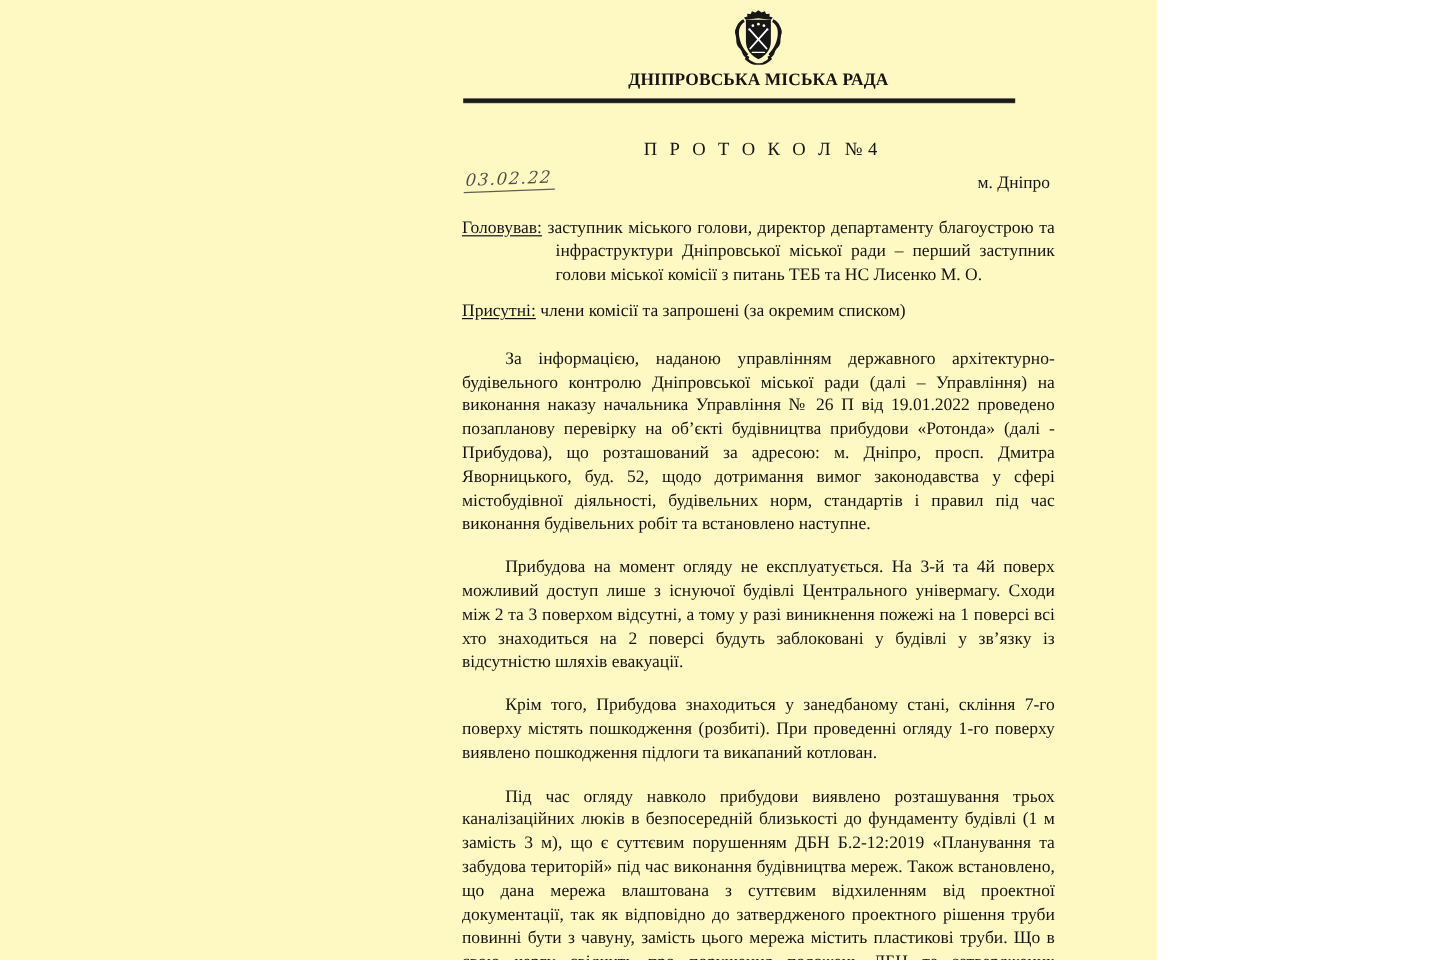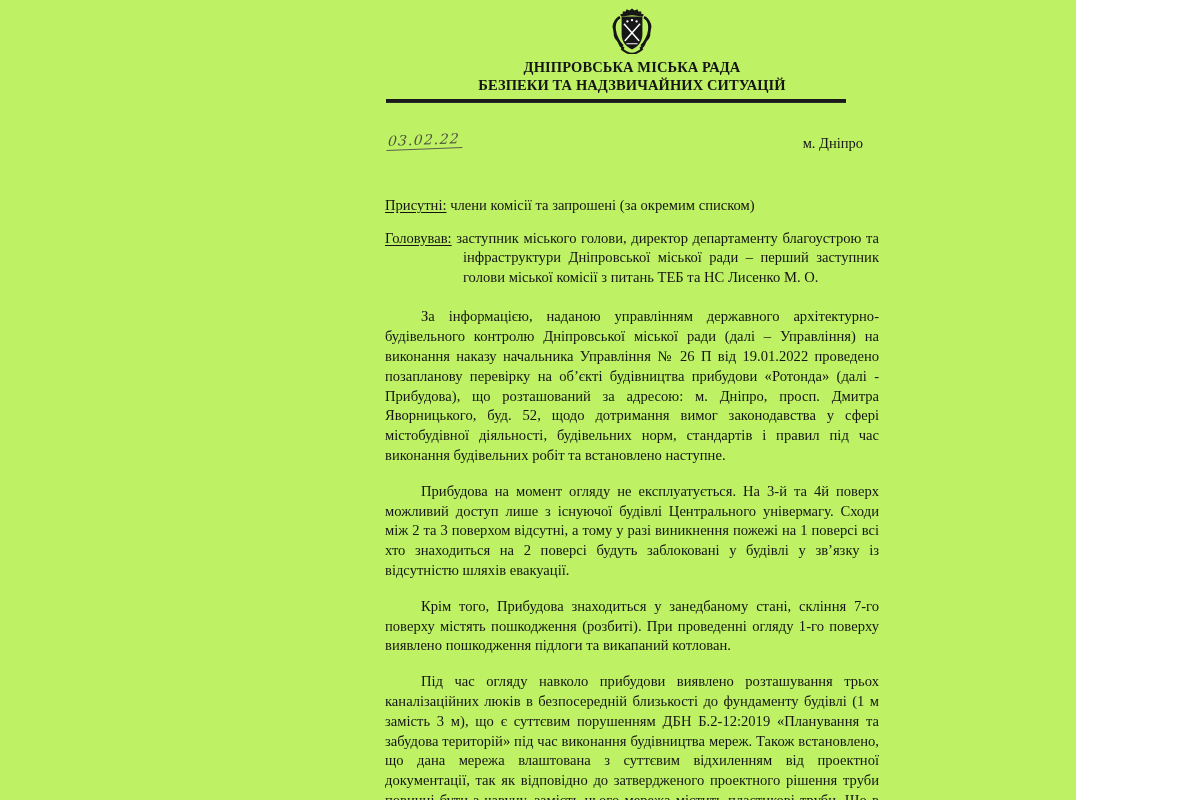--- a/index.html
+++ b/index.html
@@ -16,23 +16,23 @@
     overflow: hidden;
     position: relative;
     -webkit-font-smoothing: antialiased;
   }
 
   
   .page {
     position: absolute;
     left: 0;
     top: 0;
-    width: 1076px;
+    width: 964px;
     height: 800px;
-    background: #bef264;
+    background: #fef9c3;
   }
   .column {
     position: absolute;
     left: 385px;
     top: 0;
     width: 494px;
   }
 
   
   .emblem-wrap {
@@ -100,21 +100,21 @@
     letter-spacing: 1.2px;
     color: #3a3a3a;
     transform: rotate(-2.2deg) skewX(-6deg);
     transform-origin: left center;
     border-bottom: 1.4px solid #4a4a4a;
     padding: 0 3px 1px 1px;
     opacity: 0.88;
   }
   .city {
     position: absolute;
-    right: 16px;
+    right: 4px;
     top: 2px;
     font-size: 14.5px;
     color: #161616;
   }
 
   
   .labelled {
     margin-top: 13px;
     font-size: 14.6px;
     line-height: 19.6px;
@@ -187,40 +187,42 @@
             <circle cx="29.4" cy="16.6" r="1.0"></circle>
 
             <rect x="16.4" y="35.2" width="11.2" height="1.0" rx="0.5"></rect>
           </g>
         </svg>
       </span>
     </div>
 
     <div class="org-header">
       <span class="ln ln1">ДНІПРОВСЬКА МІСЬКА РАДА</span>
-      <span class="ln ln3">БЕЗПЕКИ ТА НАДЗВИЧАЙНИХ СИТУАЦІЙ</span>
     </div>
 
     <div class="rule"></div>
 
     <div class="protocol-block">
+      <div class="protocol-title">
+        <span>П Р О Т О К О Л</span><span class="num">&nbsp;&nbsp;<span>№ 4</span></span>
+      </div>
       <div class="date-city-row">
         <span class="handwritten-date">03.02.22</span>
         <span class="city">м. Дніпро</span>
       </div>
     </div>
 
+    <div class="labelled">
+      <span class="label">Головував:</span>
+      <span class="after-label">заступник міського голови, директор департаменту благоустрою та інфраструктури Дніпровської міської ради – перший заступник голови міської комісії з питань ТЕБ та НС  Лисенко М. О.</span>
+    </div>
+
     <div class="labelled tight">
       <span class="label">Присутні:</span>
       <span class="after-label">члени комісії та запрошені (за окремим списком)</span>
-    </div>
-
-    <div class="labelled">
-      <span class="label">Головував:</span>
-      <span class="after-label">заступник міського голови, директор департаменту благоустрою та інфраструктури Дніпровської міської ради – перший заступник голови міської комісії з питань ТЕБ та НС  Лисенко М. О.</span>
     </div>
 
 
     <div class="body-block">
       <p class="para">За інформацією, наданою управлінням державного архітектурно-будівельного контролю Дніпровської міської ради (далі – Управління) на виконання наказу начальника Управління № 26 П від 19.01.2022 проведено позапланову перевірку на об’єкті будівництва прибудови «Ротонда» (далі - Прибудова), що розташований за адресою: м. Дніпро, просп. Дмитра Яворницького, буд. 52, щодо дотримання вимог законодавства у сфері містобудівної діяльності, будівельних норм, стандартів і правил під час виконання будівельних робіт та встановлено наступне.</p>
       <p class="para">Прибудова на момент огляду не експлуатується. На 3-й та 4й поверх можливий доступ лише з існуючої будівлі Центрального універмагу. Сходи між 2 та 3 поверхом відсутні, а тому у разі виникнення пожежі на 1 поверсі всі хто знаходиться на 2 поверсі будуть заблоковані у будівлі у зв’язку із відсутністю шляхів евакуації.</p>
       <p class="para">Крім того, Прибудова знаходиться у занедбаному стані, скління 7-го поверху містять пошкодження (розбиті). При проведенні огляду 1-го поверху виявлено пошкодження підлоги та викапаний котлован.</p>
       <p class="para"> Під час огляду навколо прибудови виявлено розташування трьох каналізаційних люків в безпосередній близькості до фундаменту будівлі (1 м замість 3 м), що є суттєвим порушенням ДБН Б.2-12:2019 «Планування та забудова територій» під час виконання будівництва мереж. Також встановлено, що дана мережа влаштована з суттєвим відхиленням від проектної документації, так як відповідно до затвердженого проектного рішення труби повинні бути з чавуну, замість цього мережа містить пластикові труби. Що в свою чергу свідчить про порушення положень ДБН та затверджених проектних рішень.</p>
 
     </div>

